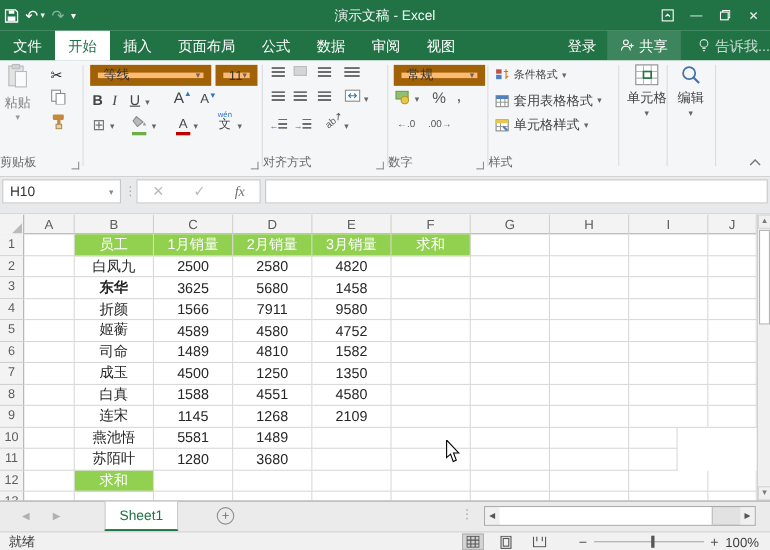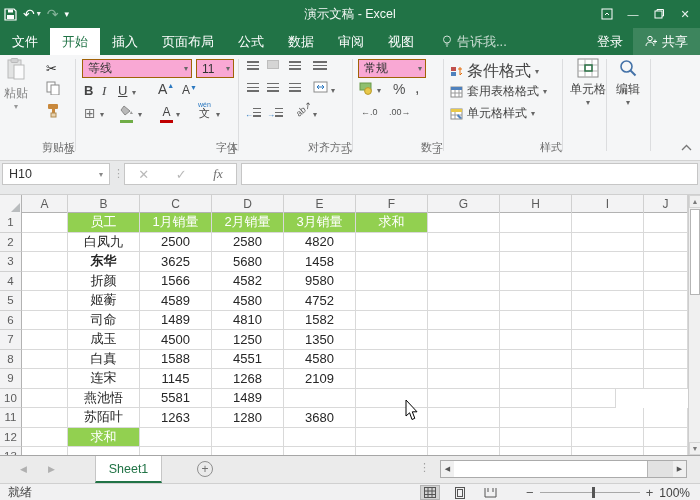--- a/index.html
+++ b/index.html
@@ -29,24 +29,24 @@
   .rtab.active { background:#fff; color:#217346; }
   #tellme { display:flex; align-items:center; gap:5px; margin-left:16px; color:rgba(255,255,255,.75); font-size:13px; }
   #tab-right { margin-left:auto; display:flex; align-items:stretch; }
   #signin { color:#fff; display:flex; align-items:center; padding:0 10px; font-size:13px; }
   #share { color:#fff; display:flex; align-items:center; gap:4px; padding:0 12px; background:rgba(255,255,255,.13); font-size:13px; }
 
   
   #ribbon { left:0; top:55px; width:700px; height:106px; background:#f5f6f7; border-bottom:1px solid #d2d2d2; }
   .rgroup { position:absolute; top:0; height:105px; }
   .gdiv { position:absolute; top:4px; width:1px; height:92px; background:#dcdddf; }
-  .glabel { position:absolute; bottom:5px; left:0; right:0; text-align:right; font-size:11px; color:#6a6a6a; }
+  .glabel { position:absolute; bottom:5px; left:0; right:0; text-align:left; font-size:11px; color:#6a6a6a; }
   .launcher { position:absolute; bottom:6px; right:3px; width:7px; height:7px;
     border-right:1px solid #8f8f8f; border-bottom:1px solid #8f8f8f; }
-  .combo { background:#f9a8d4; border:1px solid #a16207; height:19px; display:flex; align-items:center;
+  .combo { background:#fdba74; border:7px solid #a16207; height:19px; display:flex; align-items:center;
     padding:0 3px 0 5px; font-size:12px; color:#333; }
   .combo .car { margin-left:auto; font-size:8px; color:#666; }
   .icbtn { display:flex; align-items:center; justify-content:center; color:#444; }
   .car8 { font-size:8px; color:#666; }
   .lines { display:inline-block; width:12px; height:9px;
     background:repeating-linear-gradient(to bottom,#6d6d6d 0 1.5px,transparent 1.5px 3.7px); }
   .sel { background:#d5d5d5; border:1px solid #bdbdbd; }
   .bigbtn { position:absolute; top:3px; display:flex; flex-direction:column; align-items:center; }
   .bigbtn .bl { font-size:12px; color:#444; margin-top:3px; }
   .colorbar { display:block; width:13px; height:3px; margin-top:1px; }
@@ -150,38 +150,38 @@
 
 <div class="abs" id="tabbar">
   <div class="rtab">文件</div>
   <div class="rtab active">开始</div>
   <div class="rtab">插入</div>
   <div class="rtab">页面布局</div>
   <div class="rtab">公式</div>
   <div class="rtab">数据</div>
   <div class="rtab">审阅</div>
   <div class="rtab">视图</div>
-  <div id="tellme">
-    <svg width="10" height="13" viewBox="0 0 10 13">
-        <circle cx="5" cy="4.5" r="3.5" fill="none" stroke="#cfe0d6"></circle>
-        <path d="M3.5 9h3M4 11h2" stroke="#cfe0d6"></path>
-      </svg>
-    <span>告诉我...</span>
-  </div>
   <div id="tab-right">
     <div id="signin">登录</div>
     <div id="share">
       <svg width="13" height="13" viewBox="0 0 13 13">
           <circle cx="5" cy="3.5" r="2.2" fill="none" stroke="#fff"></circle>
           <path d="M1 11c0-2.5 1.8-4 4-4s4 1.5 4 4" fill="none" stroke="#fff"></path>
           <path d="M10 4.5v4M8 6.5h4" stroke="#fff"></path>
         </svg>
       <span>共享</span>
     </div>
   </div>
+  <div id="tellme">
+    <svg width="10" height="13" viewBox="0 0 10 13">
+        <circle cx="5" cy="4.5" r="3.5" fill="none" stroke="#cfe0d6"></circle>
+        <path d="M3.5 9h3M4 11h2" stroke="#cfe0d6"></path>
+      </svg>
+    <span>告诉我...</span>
+  </div>
 </div>
 
 <div class="abs" id="ribbon">
 
   <div class="rgroup" style="left:0;width:75px">
     <div class="bigbtn" style="left:4px;opacity:.65">
       <svg width="20" height="24" viewBox="0 0 20 24">
           <rect x="2" y="2" width="13" height="18" fill="#d9d9d9" stroke="#9a9a9a"></rect>
           <rect x="5" y="0.5" width="7" height="4" rx="1" fill="#c0c0c0" stroke="#9a9a9a"></rect>
           <rect x="8" y="7" width="10" height="14" fill="#fff" stroke="#9a9a9a"></rect>
@@ -242,21 +242,20 @@
     <div class="abs" style="left:84px;top:49px;text-align:center">
       <span style="font-size:12px;color:#444">A</span>
       <span class="colorbar" style="background:#c00000"></span>
     </div>
     <span class="abs car8" style="left:100px;top:55px">▾</span>
     <div class="abs" style="left:122px;top:46px;text-align:center;line-height:1">
       <div style="font-size:7px;color:#2b78c0">wén</div>
       <div style="font-size:11px;color:#444">文</div>
     </div>
     <span class="abs car8" style="left:140px;top:55px">▾</span>
-    <div class="glabel">字体</div>
     <span class="launcher"></span>
   </div>
   <div class="gdiv" style="left:238px"></div>
 
   <div class="rgroup" style="left:239px;width:113px">
     <span class="abs lines" style="left:8px;top:6px"></span>
     <span class="abs lines sel" style="left:28px;top:5px;padding:1px"></span>
     <span class="abs lines" style="left:50px;top:6px"></span>
     <span class="abs lines" style="left:74px;top:6px;width:14px"></span>
     <span class="abs lines" style="left:8px;top:28px"></span>
@@ -272,21 +271,21 @@
     <span class="abs" style="left:6px;top:50px"><span style="font-size:8px;color:#2b78c0">←</span><span class="lines" style="width:8px"></span></span>
     <span class="abs" style="left:28px;top:50px"><span style="font-size:8px;color:#2b78c0">→</span><span class="lines" style="width:8px"></span></span>
     <span class="abs" style="left:56px;top:49px;font-size:9px;color:#555;transform:rotate(-40deg)"><span>ab</span>↗</span>
     <span class="abs car8" style="left:74px;top:55px">▾</span>
     <div class="glabel">对齐方式</div>
     <span class="launcher"></span>
   </div>
   <div class="gdiv" style="left:352px"></div>
 
   <div class="rgroup" style="left:353px;width:90px">
-    <div class="combo abs" style="left:5px;top:4px;width:68px">
+    <div class="combo abs" style="left:5px;top:4px;width:83px">
       <span>常规</span>
         <span class="car">▾</span>
     </div>
     <span class="abs" style="left:6px;top:27px">
       <svg width="15" height="13" viewBox="0 0 15 13">
           <rect x="1" y="1" width="11" height="7" fill="#8fbf6f" stroke="#6a9a4a"></rect>
           <circle cx="9" cy="9" r="3.4" fill="#e8c84a" stroke="#b89a2a"></circle>
         </svg>
     </span>
     <span class="abs car8" style="left:24px;top:31px">▾</span>
@@ -299,21 +298,21 @@
   </div>
   <div class="gdiv" style="left:443px"></div>
 
   <div class="rgroup" style="left:444px;width:118px">
     <div class="abs" style="left:6px;top:6px;display:flex;align-items:center;gap:4px">
       <svg width="13" height="12" viewBox="0 0 13 12">
           <rect x="1" y="1" width="5" height="4" fill="#c0504d"></rect>
           <rect x="1" y="6" width="5" height="4" fill="#4f81bd"></rect>
           <path d="M8 3h4M10 1v8l2-2" fill="none" stroke="#e36c0a"></path>
         </svg>
-      <span style="font-size:16px;color:#444">条件格式</span>
+      <span style="font-size:10px;color:#444">条件格式</span>
         <span class="car8">▾</span>
     </div>
     <div class="abs" style="left:6px;top:28px;display:flex;align-items:center;gap:4px">
       <svg width="13" height="12" viewBox="0 0 13 12">
           <rect x="1" y="1" width="11" height="10" fill="#fff" stroke="#8a8a8a"></rect>
           <rect x="1" y="1" width="11" height="3" fill="#4f81bd"></rect>
           <path d="M1 7h11M5 4v7M9 4v7" stroke="#9a9a9a"></path>
         </svg>
       <span style="font-size:12px;color:#444">套用表格格式</span>
         <span class="car8">▾</span>
@@ -430,21 +429,21 @@
         <div class="cell" style="width: 72px;"></div>
         <div class="cell" style="width: 72px;"></div>
         <div class="cell" style="width: 72px;"></div>
         <div class="cell" style="width: 44px;"></div>
       </div>
       <div class="grid-row">
         <div class="row-hdr">4</div>
         <div class="cell" style="width: 46px;"></div>
         <div class="cell" style="width: 72px;">折颜</div>
         <div class="cell" style="width: 72px;">1566</div>
-        <div class="cell" style="width: 72px;">4582</div>
+        <div class="cell" style="width: 72px;">7911</div>
         <div class="cell" style="width: 72px;">9580</div>
         <div class="cell" style="width: 72px;"></div>
         <div class="cell" style="width: 72px;"></div>
         <div class="cell" style="width: 72px;"></div>
         <div class="cell" style="width: 72px;"></div>
         <div class="cell" style="width: 44px;"></div>
       </div>
       <div class="grid-row">
         <div class="row-hdr">5</div>
         <div class="cell" style="width: 46px;"></div>
@@ -519,21 +518,20 @@
         <div class="cell" style="width: 72px;"></div>
         <div class="cell" style="width: 72px;"></div>
         <div class="cell" style="width: 72px;"></div>
         <div class="cell" style="width: 72px;"></div>
         <div class="cell" style="width: 44px;"></div>
       </div>
       <div class="grid-row">
         <div class="row-hdr">11</div>
         <div class="cell" style="width: 46px;"></div>
         <div class="cell" style="width: 72px;">苏陌叶</div>
-        <div class="cell" style="width: 72px;">1263</div>
         <div class="cell" style="width: 72px;">1280</div>
         <div class="cell" style="width: 72px;">3680</div>
         <div class="cell" style="width: 72px;"></div>
         <div class="cell" style="width: 72px;"></div>
         <div class="cell" style="width: 72px;"></div>
         <div class="cell" style="width: 72px;"></div>
         <div class="cell" style="width: 44px;"></div>
       </div>
       <div class="grid-row">
         <div class="row-hdr">12</div>

